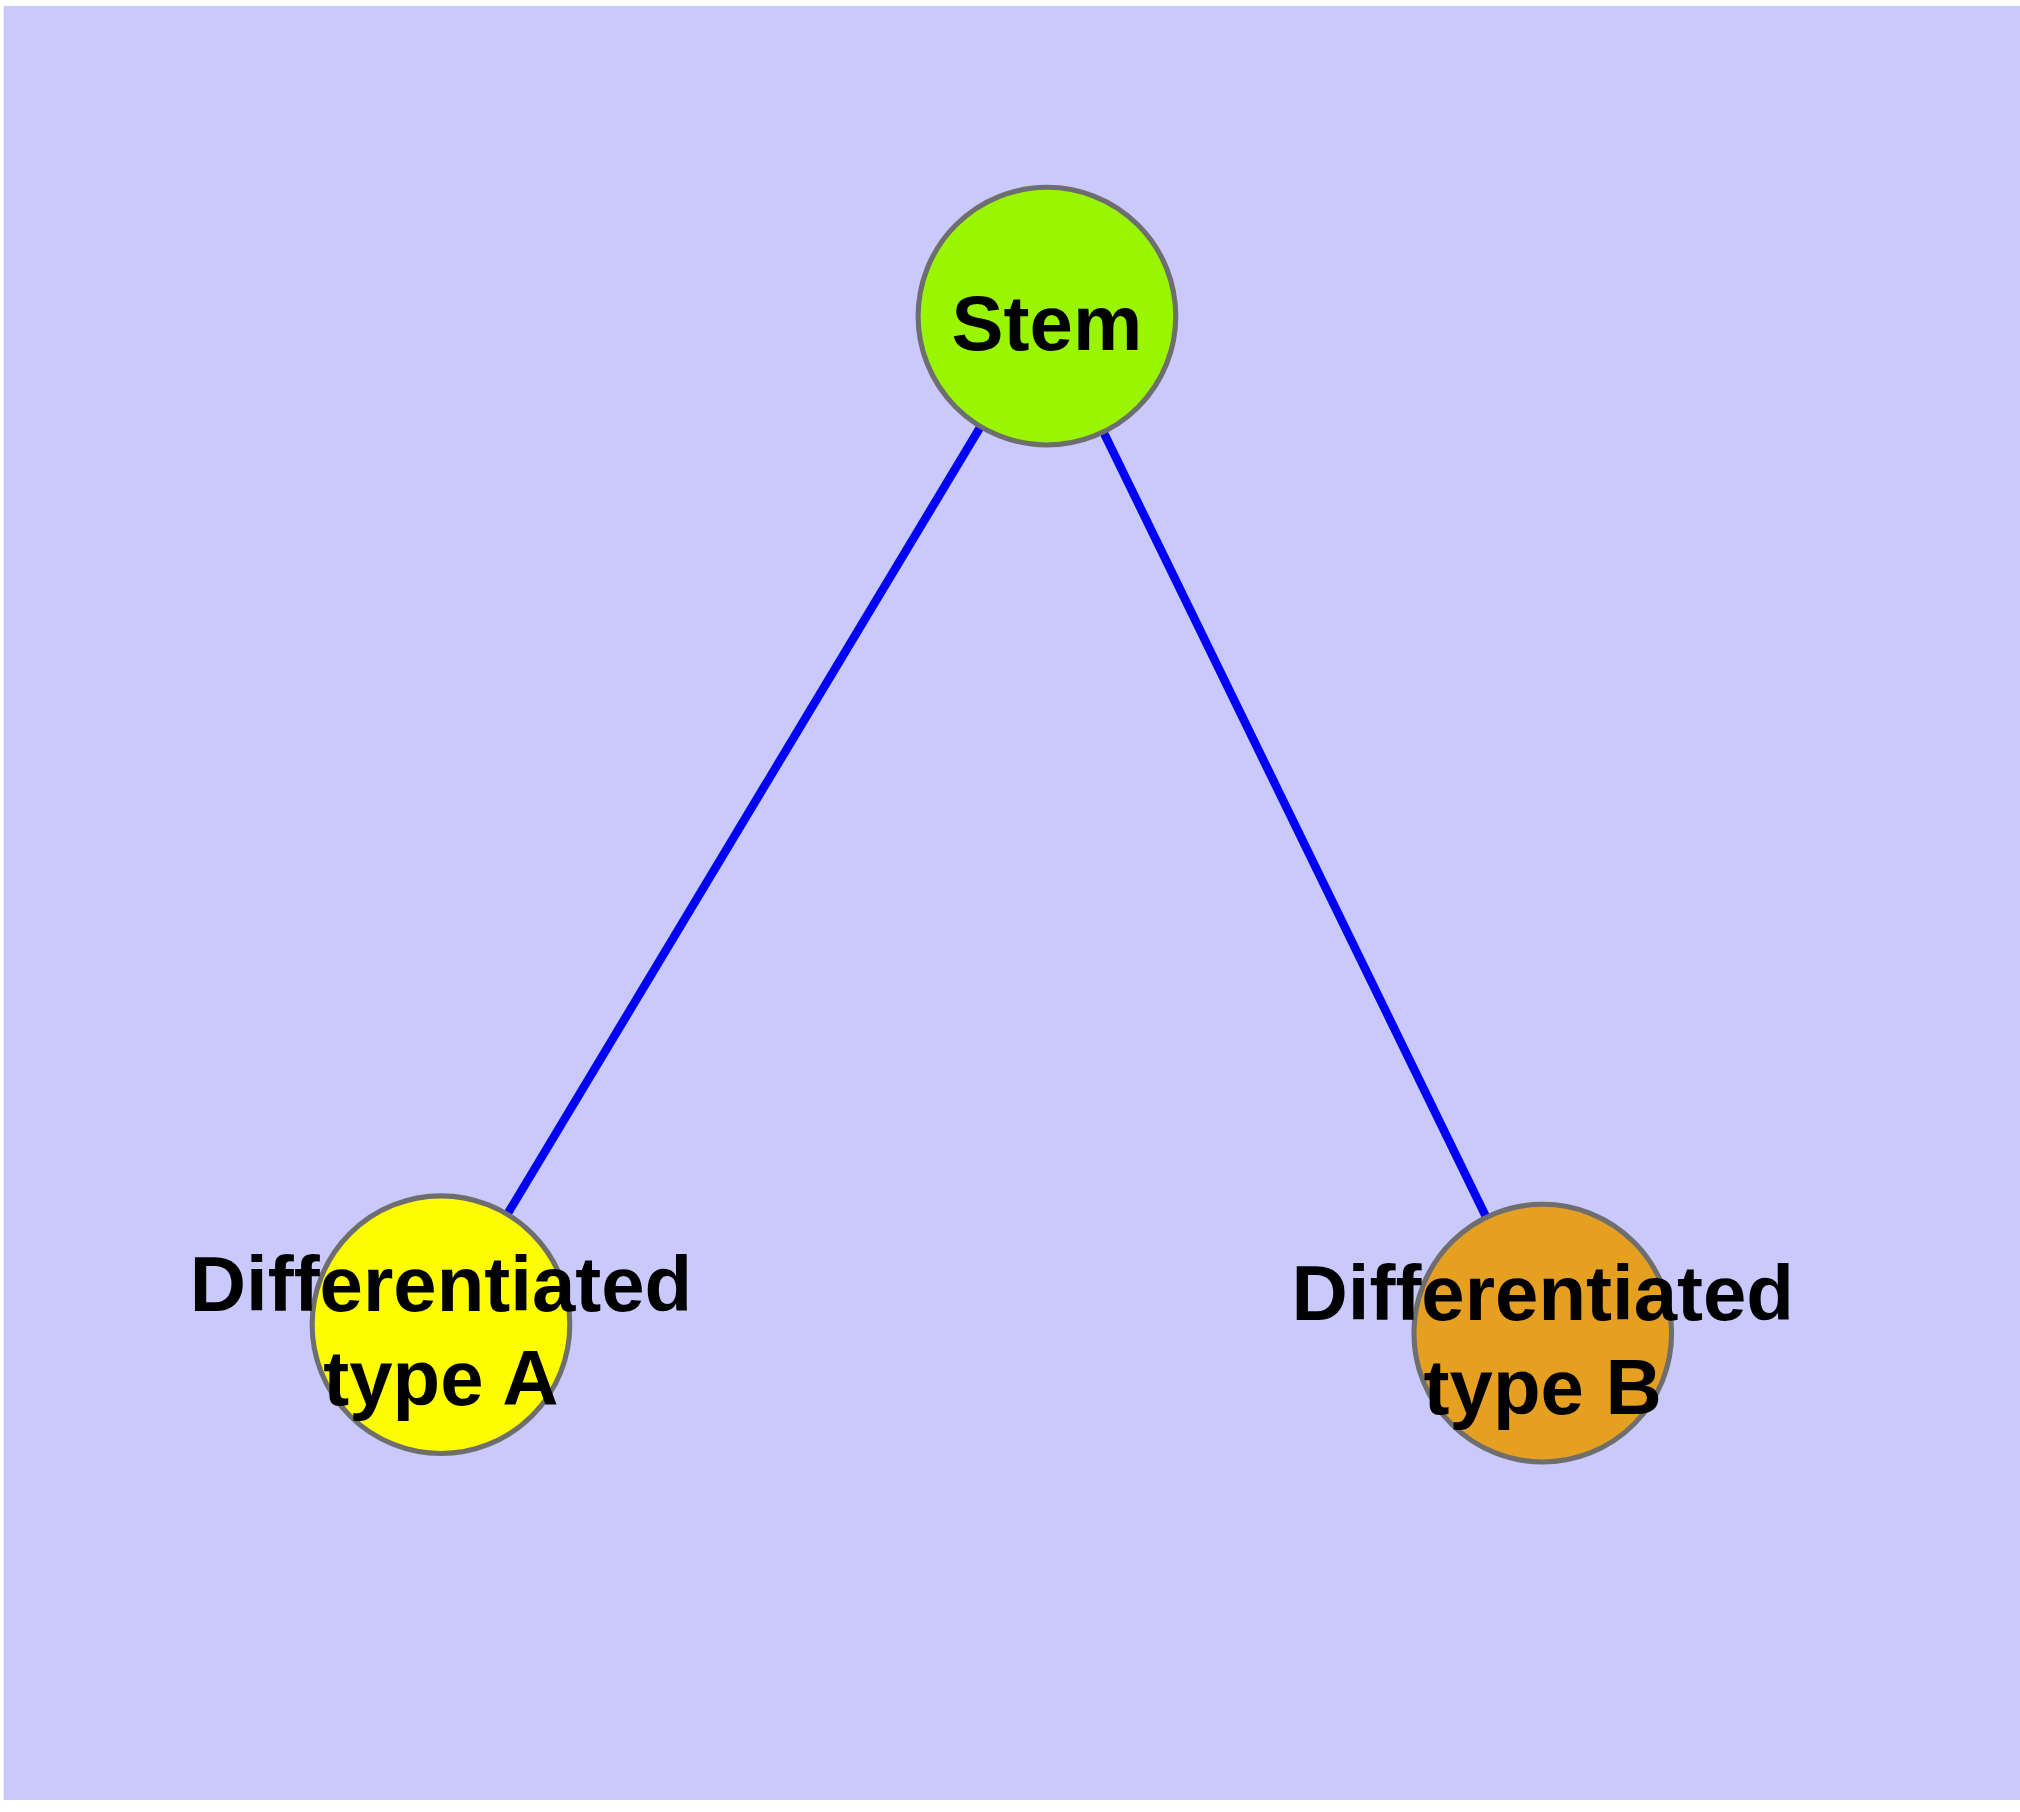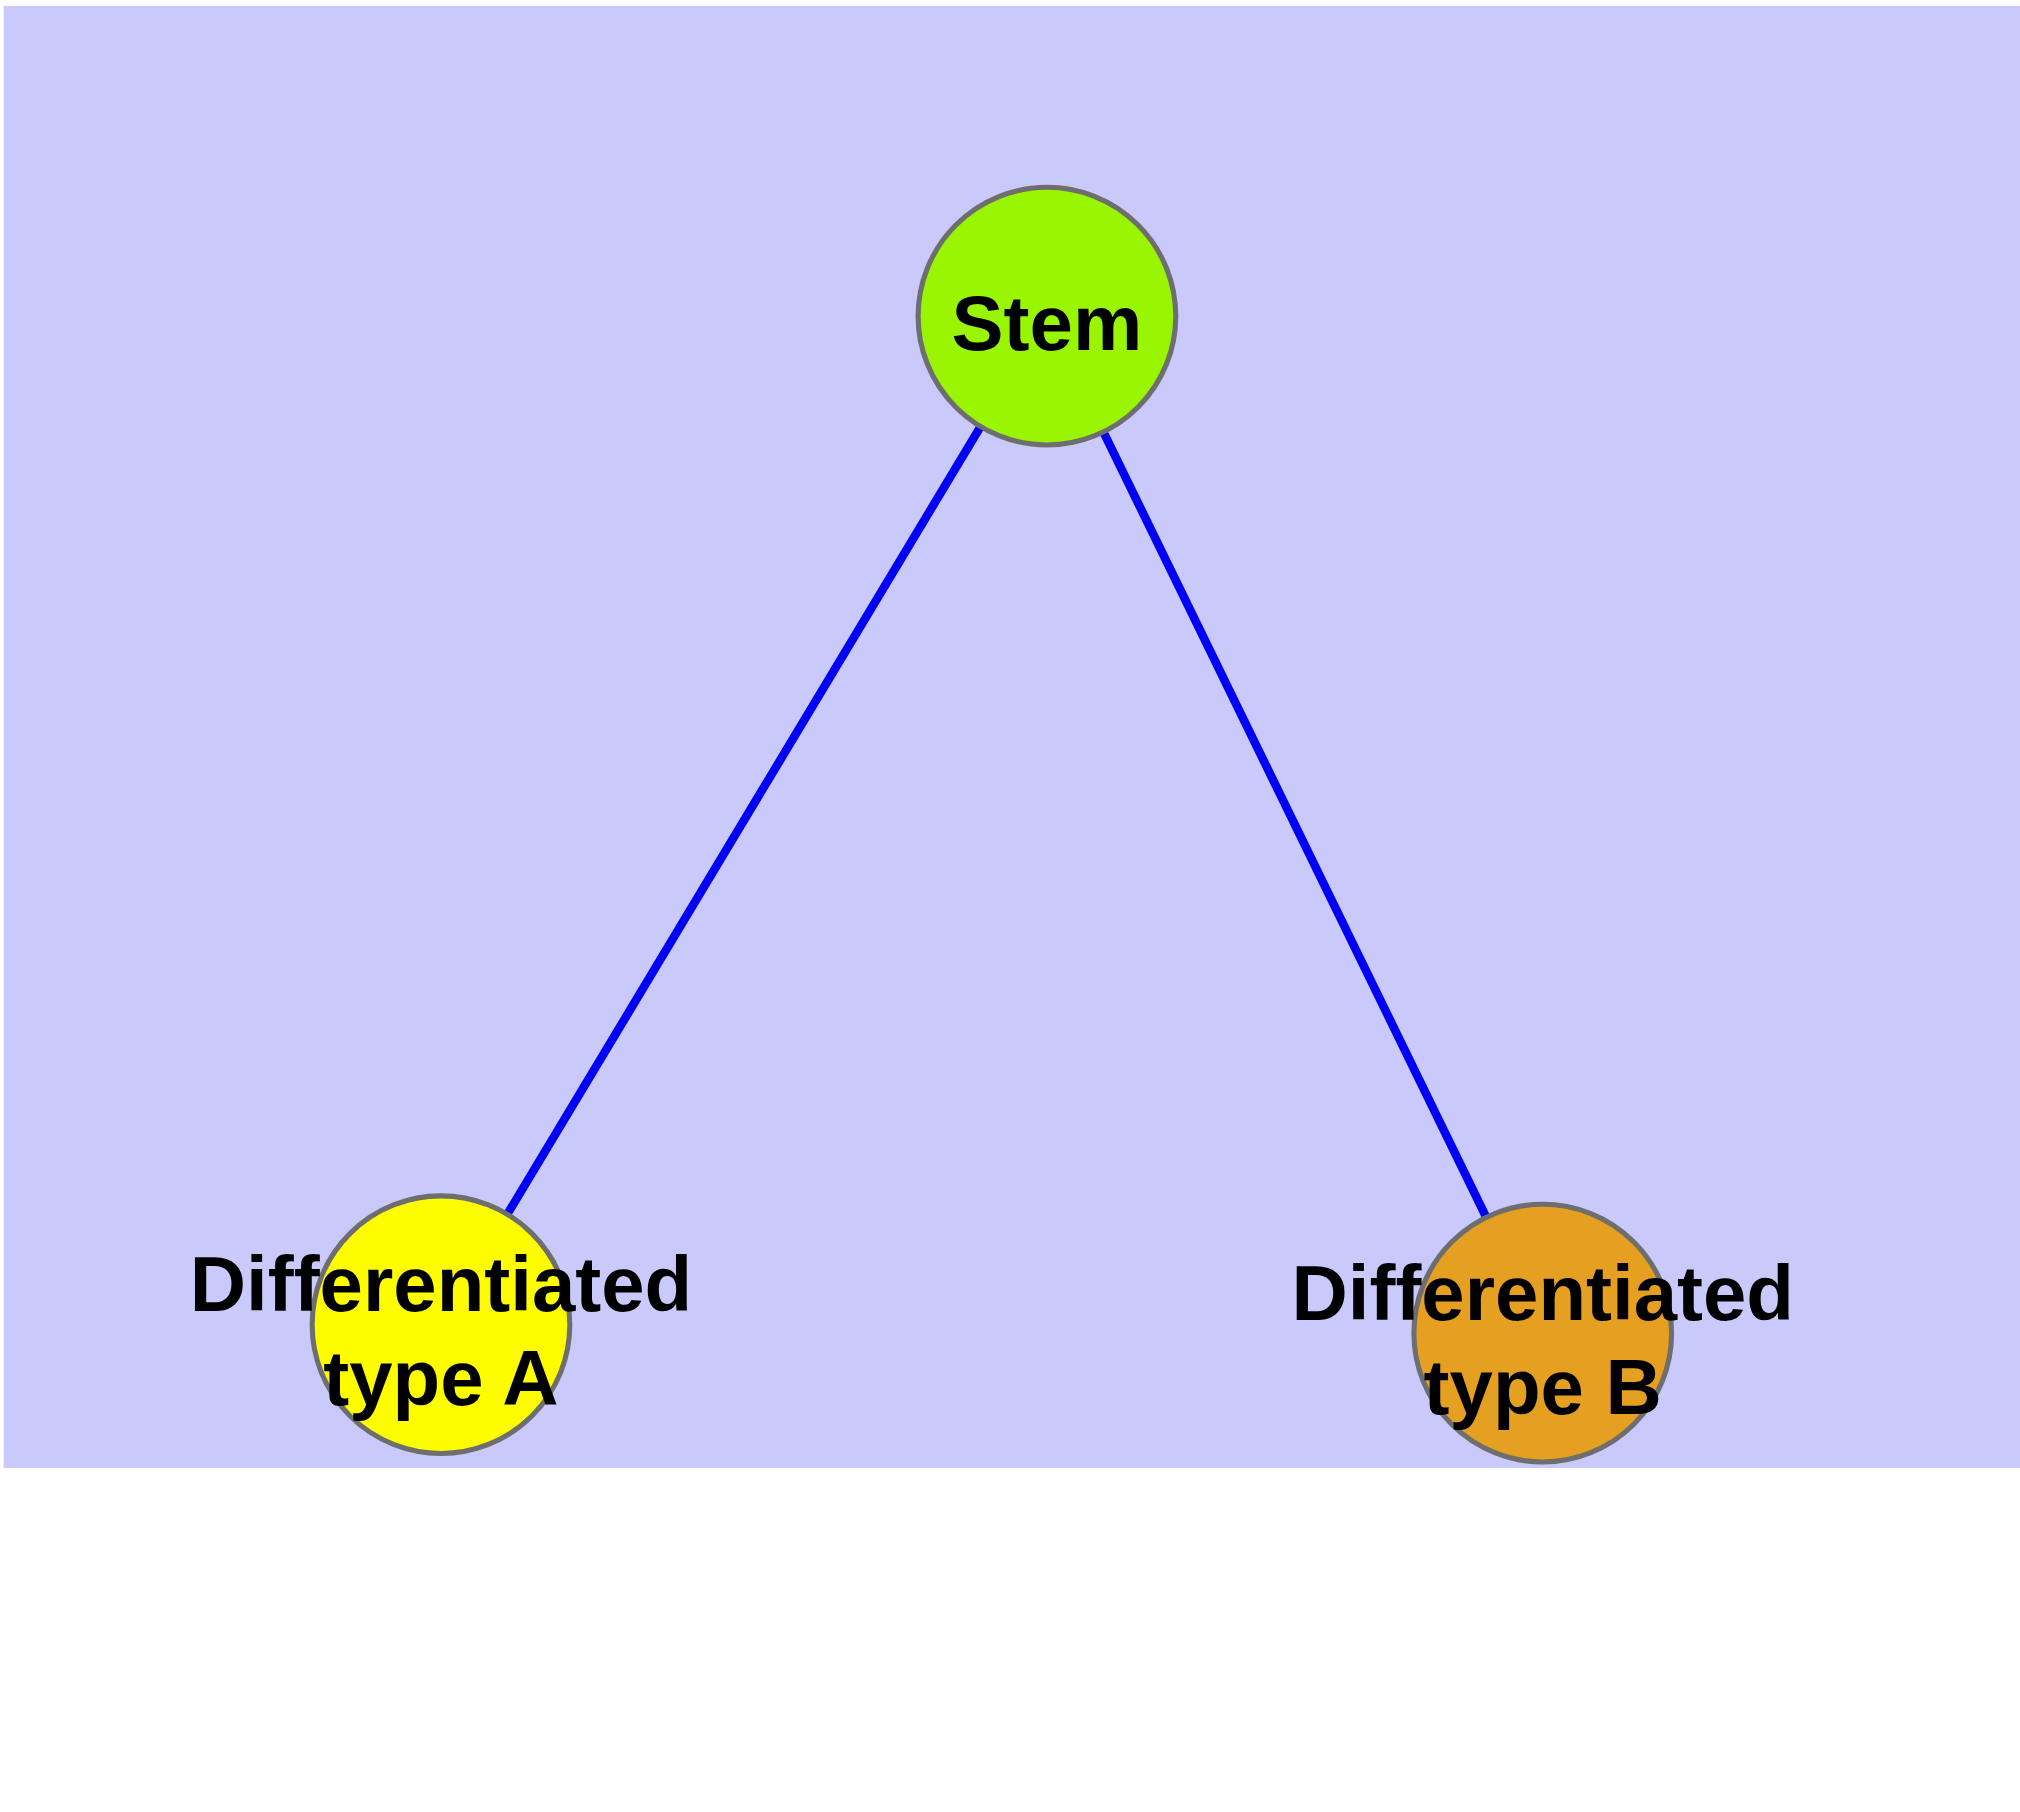--- a/index.html
+++ b/index.html
@@ -2,21 +2,21 @@
 <html style="font-size:13.6px"><head>
 <meta charset="utf-8">
 <style>
   html, body {
     margin: 0;
     padding: 0;
     background: #ffffff;
   }
   .canvas-wrap {
     width: 2021px;
-    height: 1468px;
+    height: 1800px;
     position: relative;
   }
   svg {
     display: block;
     width: 2021px;
     height: 1812px;
   }
   .edge {
     stroke-width: 10px;
     fill: none;

